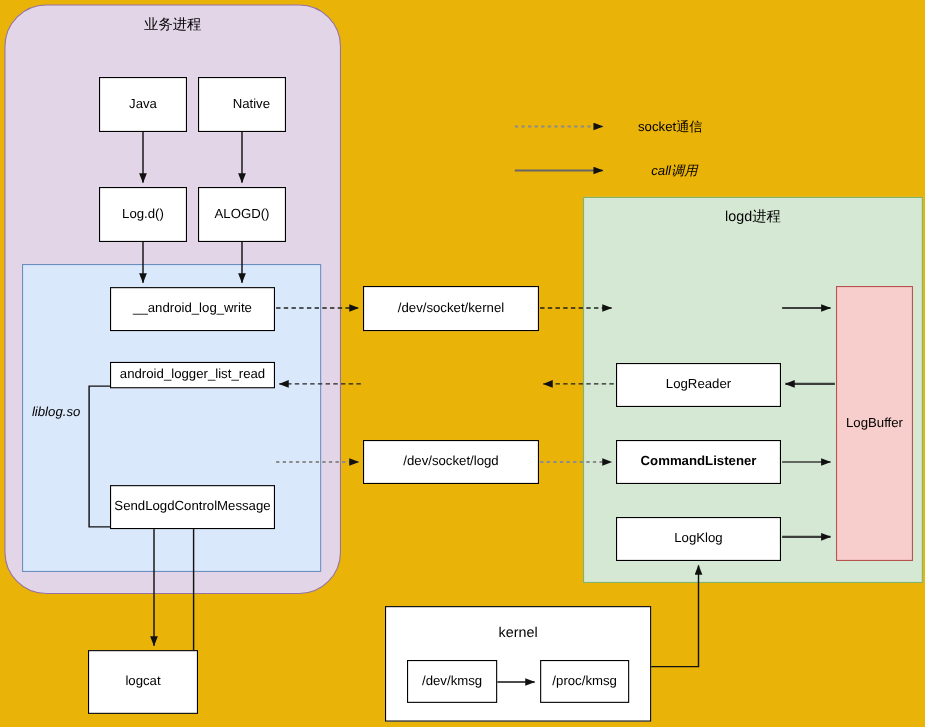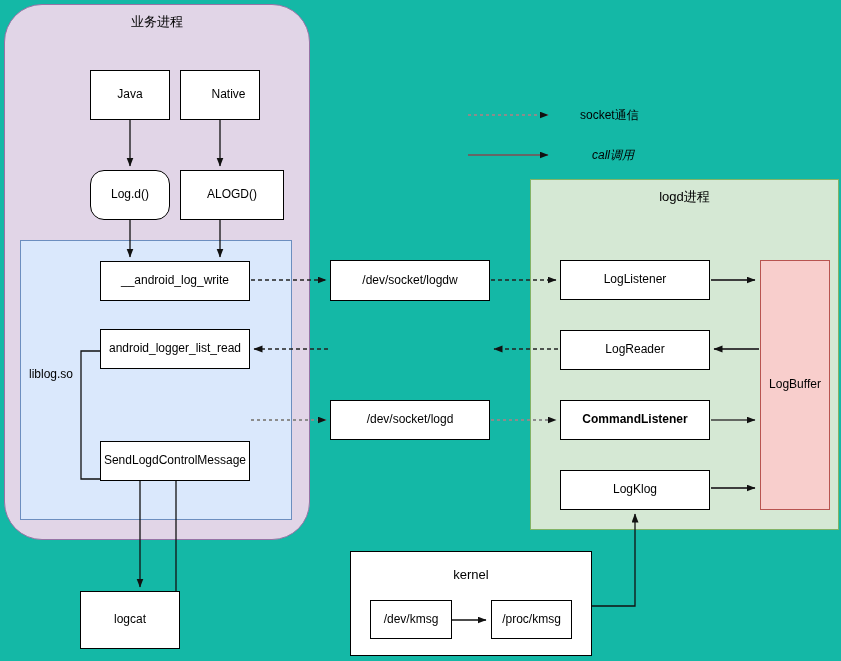--- a/index.html
+++ b/index.html
@@ -5,21 +5,21 @@
   html, body {
     margin: 0;
     padding: 0;
     background: #ffffff;
     font-family: "Liberation Sans", "DejaVu Sans", sans-serif;
   }
   #canvas {
     position: relative;
     width: 841px;
     height: 661px;
-    background: #14b8a6;
+    background: #eab308;
     overflow: hidden;
     font-size: 12px;
     color: #000;
   }
   .container {
     position: absolute;
     box-sizing: border-box;
     border: 1px solid #000;
   }
   .container-title {
@@ -42,20 +42,21 @@
     text-align: center;
     font-size: 12px;
     line-height: 1.1;
     white-space: nowrap;
     overflow: hidden;
   }
   .side-label {
     position: absolute;
     font-size: 12px;
     white-space: nowrap;
+    font-style: italic;
   }
   #connectors {
     position: absolute;
     left: 0;
     top: 0;
     pointer-events: none;
   }
   .legend-label {
     position: absolute;
     font-size: 12px;
@@ -114,31 +115,30 @@
 
     <line x1="468" y1="115" x2="548" y2="115" stroke="#8c8c8c" stroke-width="1.8" stroke-dasharray="3 3" marker-end="url(#ah)"></line>
     <line x1="468" y1="155" x2="548" y2="155" stroke="#666" stroke-width="2" marker-end="url(#ah)"></line>
   </svg>
 
   <div class="legend-label" style="left:580px; top:107px;">socket通信</div>
   <div class="legend-label" style="left:592px; top:147px;font-style:italic;">call调用</div>
 
   <div class="box" style="left:90px; top:70px; width:80px; height:50px;">Java</div>
   <div class="box" style="left:180px; top:70px; width:80px; height:50px;padding-left:17px;">Native</div>
-  <div class="box" style="left:90px; top:170px; width:80px; height:50px;border-radius:14px;">Log.d()</div>
-  <div class="box" style="left:180px; top:170px; width:104px; height:50px;">ALOGD()</div>
+  <div class="box" style="left:90px; top:170px; width:80px; height:50px;">Log.d()</div>
+  <div class="box" style="left:180px; top:170px; width:80px; height:50px;">ALOGD()</div>
 
   <div class="box" style="left:100px; top:261px; width:150px; height:40px;">__android_log_write</div>
-  <div class="box" style="left:100px; top:329px; width:150px; height:40px;">android_logger_list_read</div>
+  <div class="box" style="left:100px; top:329px; width:150px; height:24px;">android_logger_list_read</div>
   <div class="box" style="left:100px; top:400px; width:150px; height:40px;margin-top:41px;">SendLogdControlMessage</div>
 
-  <div class="box" style="left:330px; top:260px; width:160px; height:41px;">/dev/socket/logdw</div>
+  <div class="box" style="left:330px; top:260px; width:160px; height:41px;">/dev/socket/kernel</div>
   <div class="box" style="left:330px; top:400px; width:160px; height:40px;">/dev/socket/logd</div>
 
-  <div class="box" style="left:560px; top:260px; width:150px; height:40px;">LogListener</div>
   <div class="box" style="left:560px; top:330px; width:150px; height:40px;">LogReader</div>
   <div class="box" style="left:560px; top:400px; width:150px; height:40px;font-weight:bold;">CommandListener</div>
   <div class="box" style="left:560px; top:470px; width:150px; height:40px;">LogKlog</div>
   <div class="box" style="left: 760px; top: 260px; width: 70px; height: 250px; background-color: rgb(248, 206, 204); border-color: rgb(184, 84, 80);">LogBuffer</div>
 
   <div class="box" style="left:370px; top:600px; width:82px; height:39px;">/dev/kmsg</div>
   <div class="box" style="left:491px; top:600px; width:81px; height:39px;">/proc/kmsg</div>
 
   <div class="box" style="left:80px; top:591px; width:100px; height:58px;">logcat</div>
 

